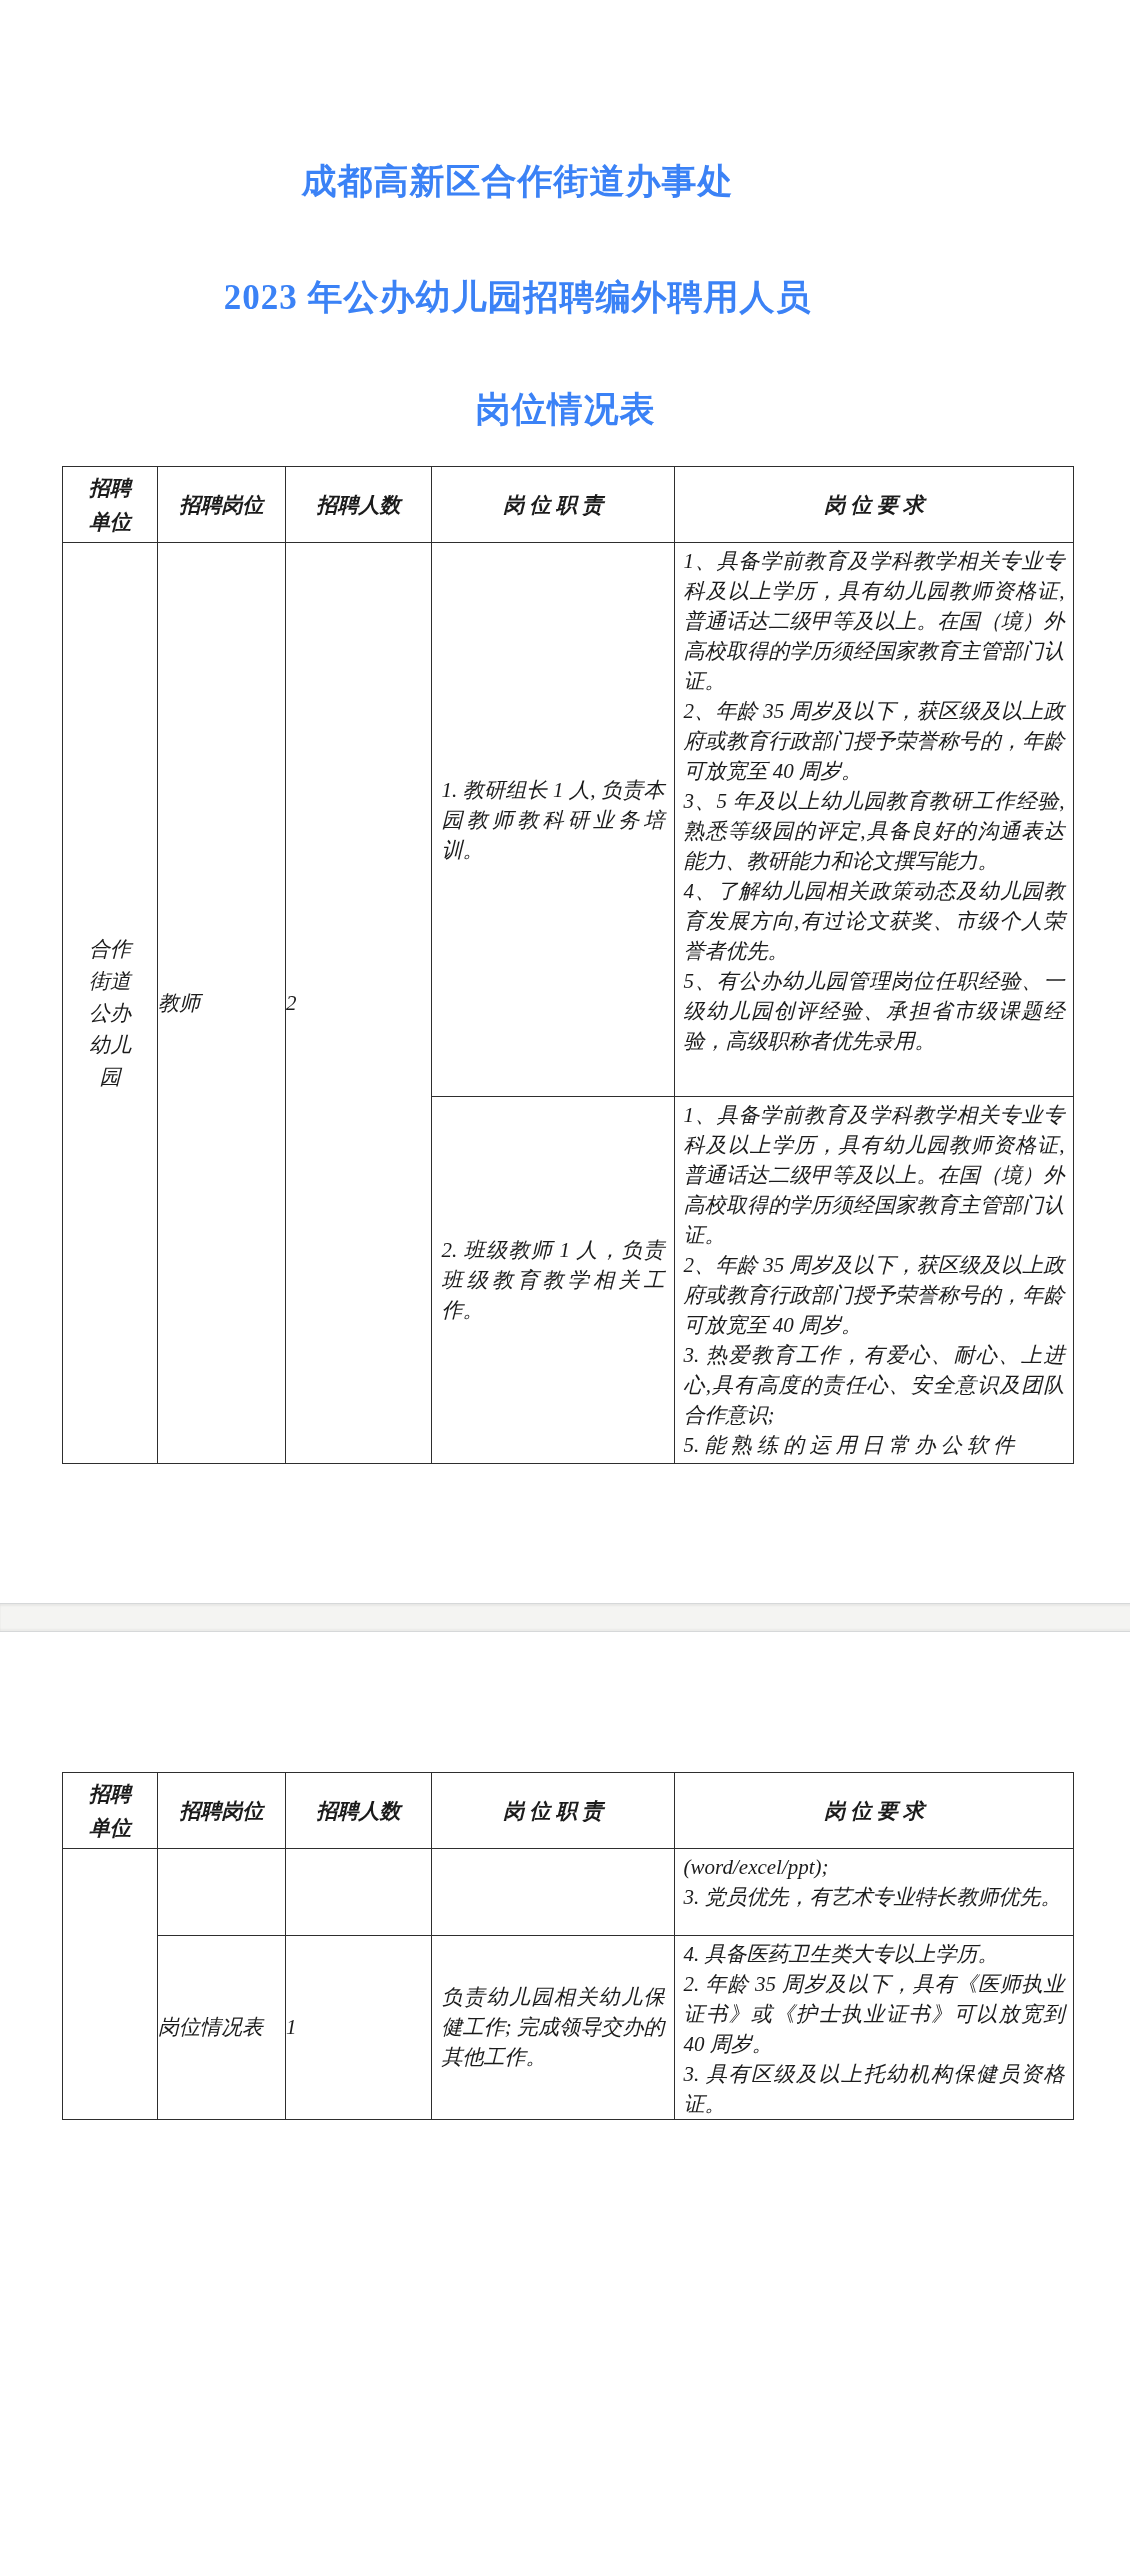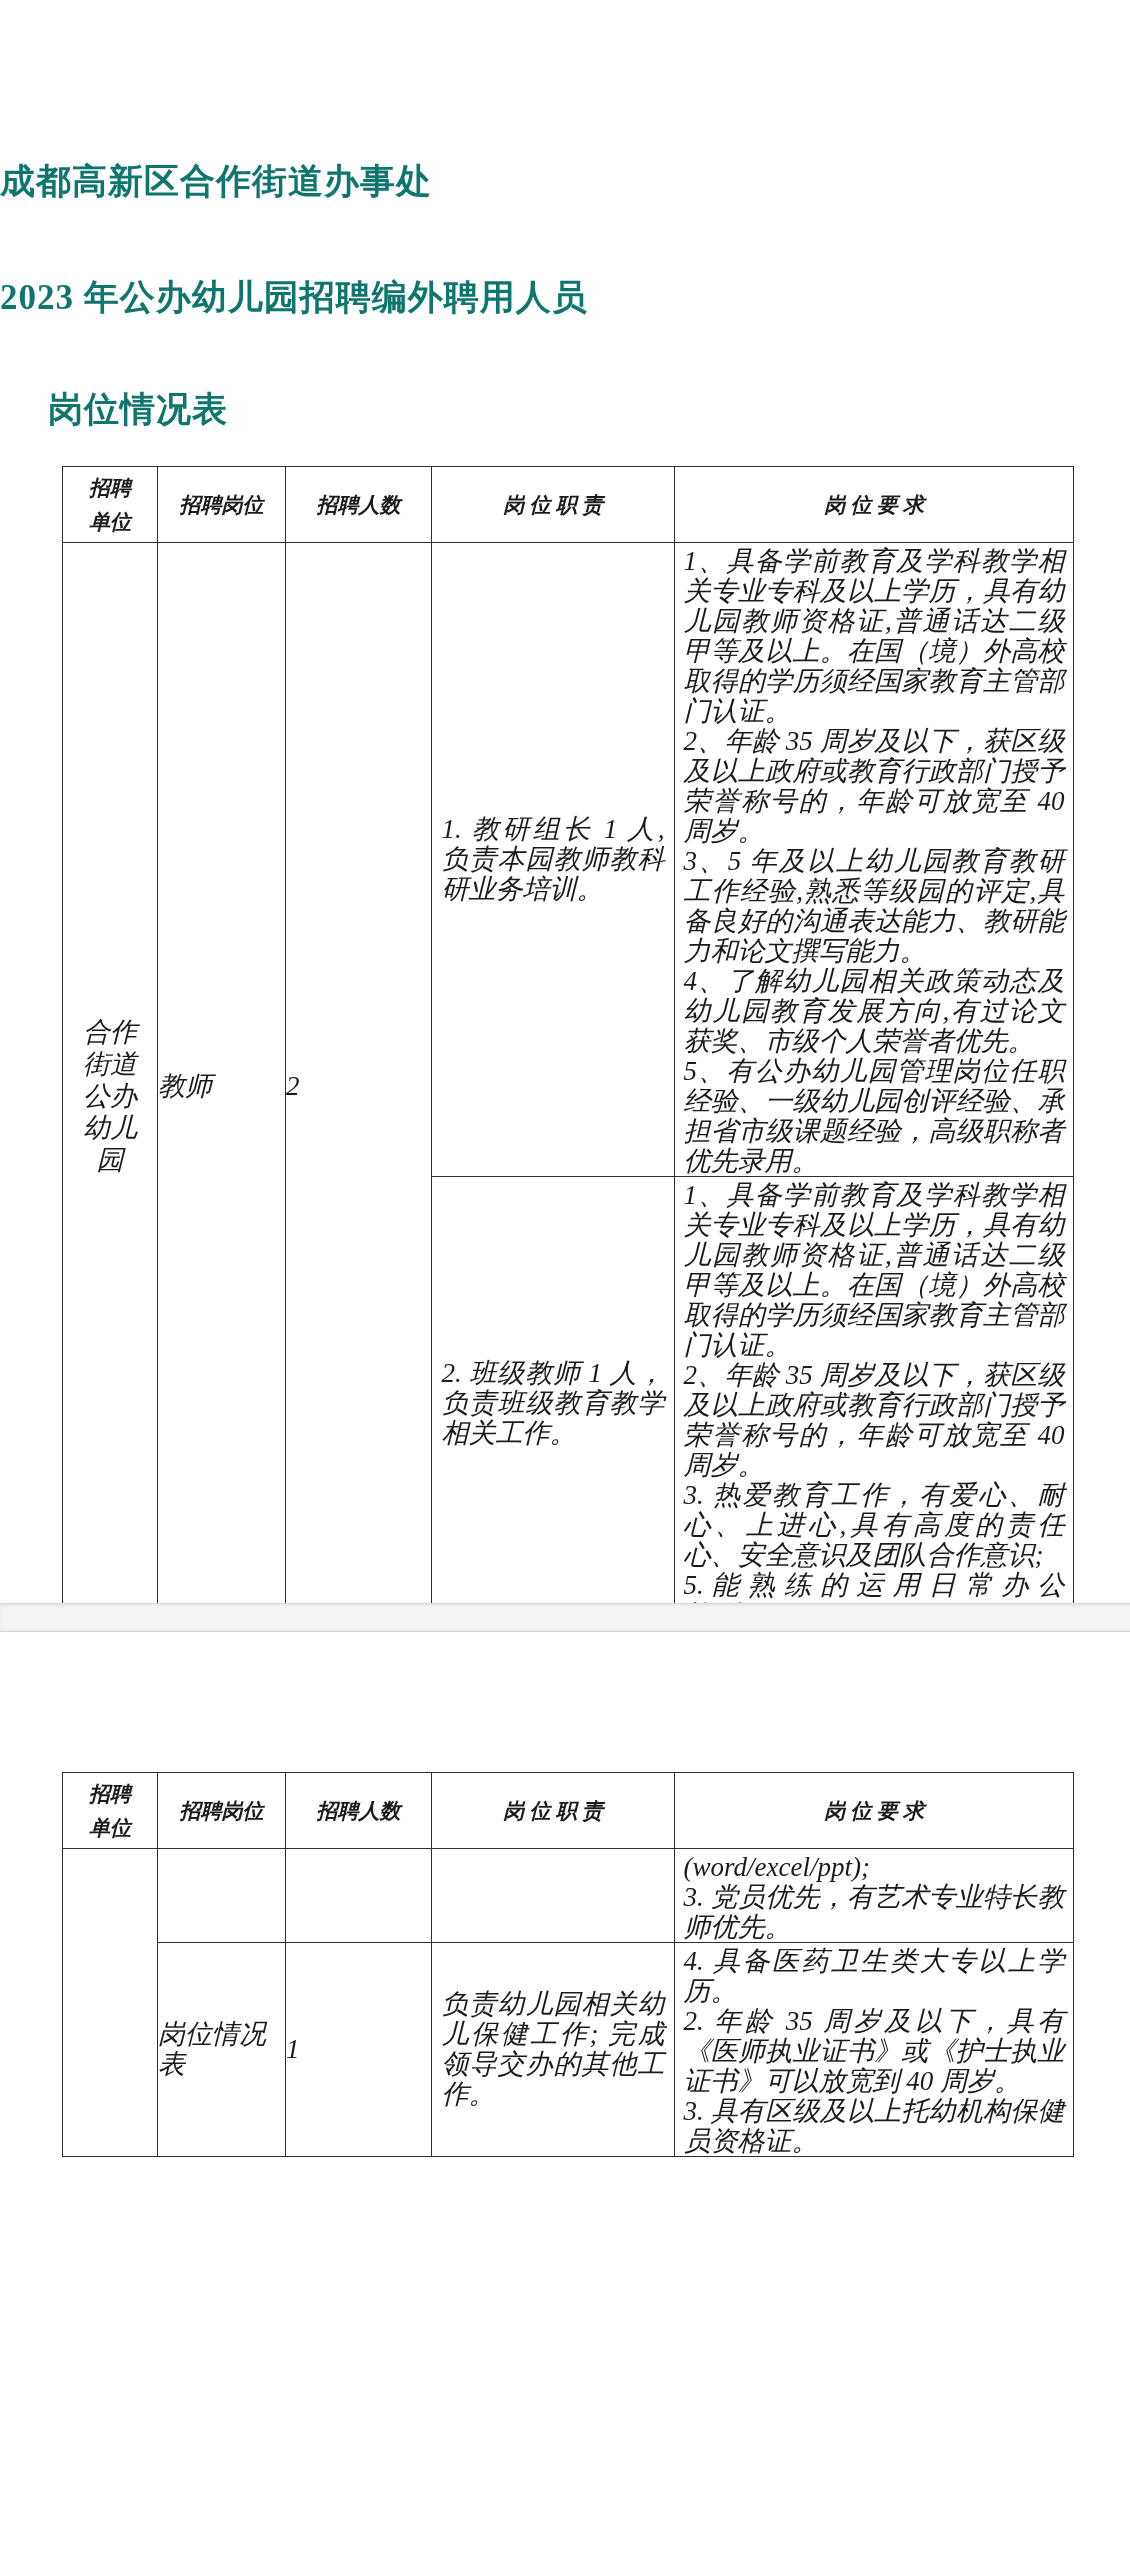--- a/index.html
+++ b/index.html
@@ -4,38 +4,38 @@
 <style>
   * { margin:0; padding:0; box-sizing:border-box; }
   html,body { background:#ffffff; }
   body {
     width:1131px; height:2576px; position:relative;
     font-family:"Liberation Serif","DejaVu Serif",serif;
     color:#1b1b1b;
   }
   .doc-title {
     position:absolute; left:0; width:1035px;
-    text-align:left; font-weight:bold; font-size:35px;
-    color:#0f766e; letter-spacing:1px;
+    text-align:center; font-weight:bold; font-size:35px;
+    color:#3b82f6; letter-spacing:1px;
   }
   #title1 { top:158px; }
   #title2 { top:274px; }
   #title3 { top:386px;margin-left:48px; }
 
   table.pos-table {
     position:absolute; left:62px; width:1011px;
     border-collapse:collapse; table-layout:fixed;
     border:1.9px solid #2e2e2e;
     font-style:italic;
   }
   #table-page1 { top:466px; }
   #table-page2 { top:1772px; }
   .pos-table td, .pos-table th {
     border:1px solid #2e2e2e;
-    font-size:27px; line-height:30px; color:#1b1b1b;
+    font-size:21px; line-height:30px; color:#1b1b1b;
     overflow:hidden; vertical-align:middle;
   }
   .pos-table th {
     font-weight:bold; text-align:center; height:76px; font-size:21px;
   }
   .hdr-wrap { display:inline-block; width:2.3em; line-height:34px; }
   td.c-unit { text-align:center; }
   .v-wrap { display:inline-block; width:2.15em; line-height:32px; text-align:center;margin-top:20px; }
   td.c-center { }
   td.c-duty {

